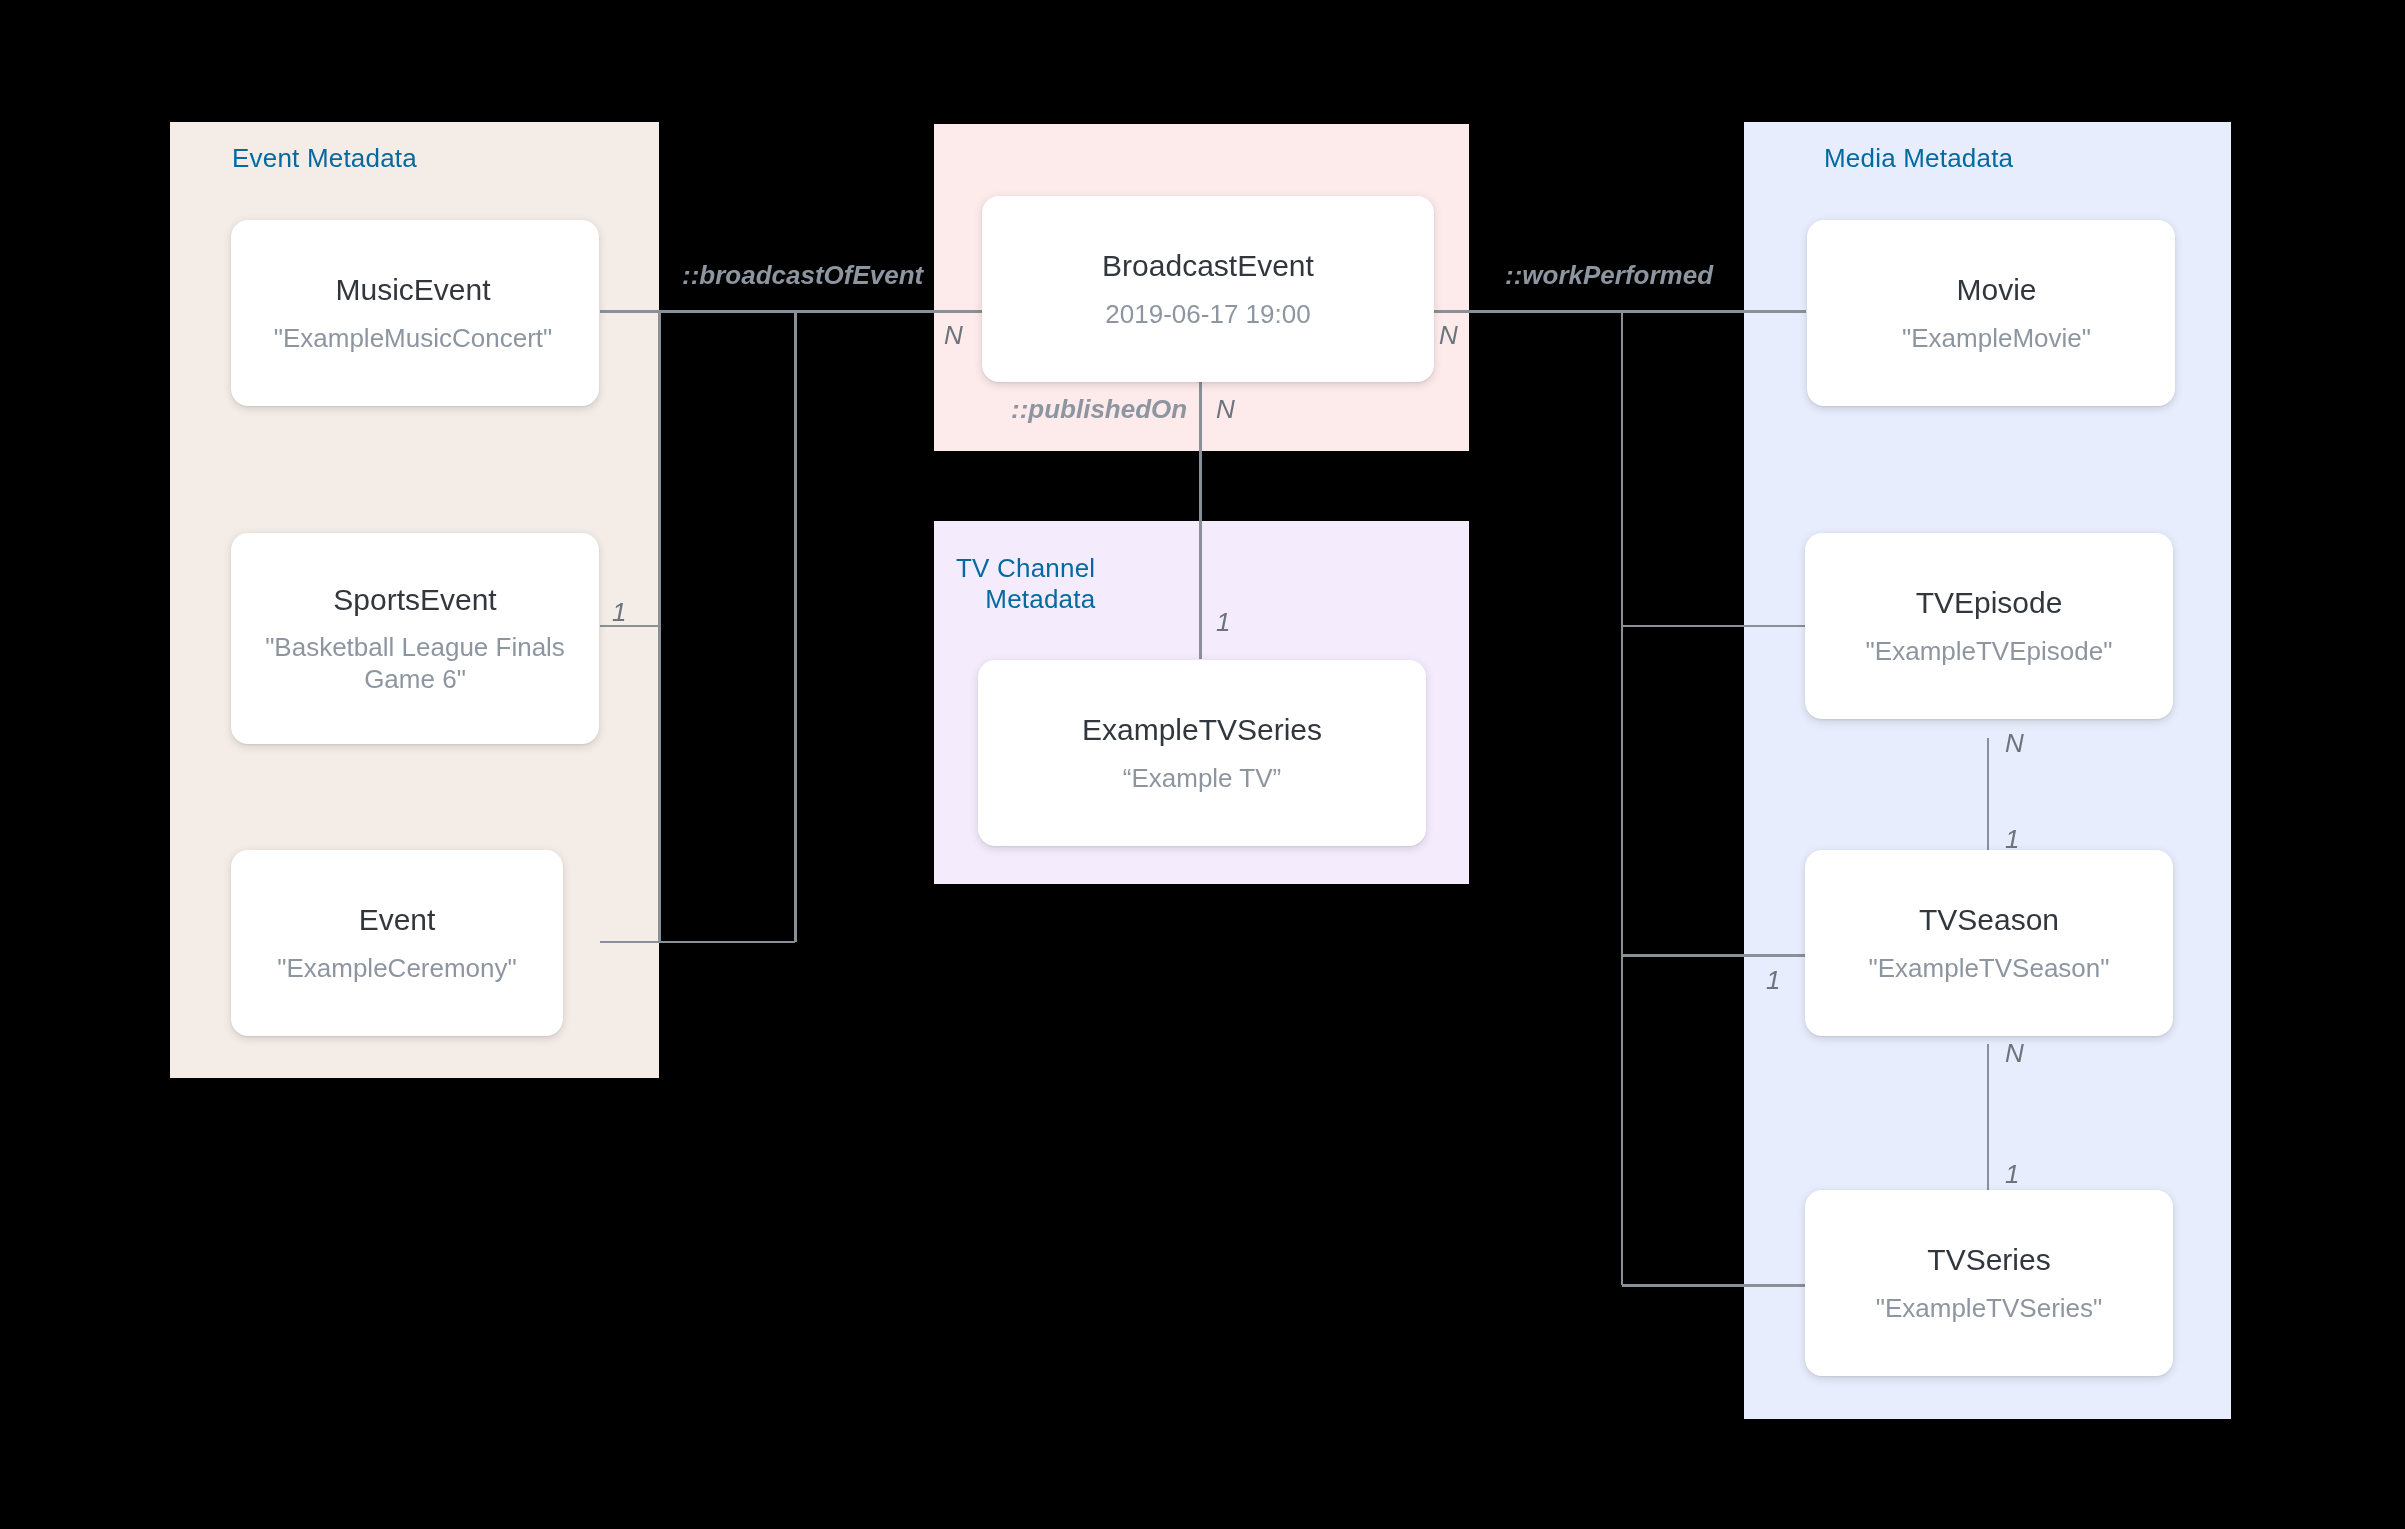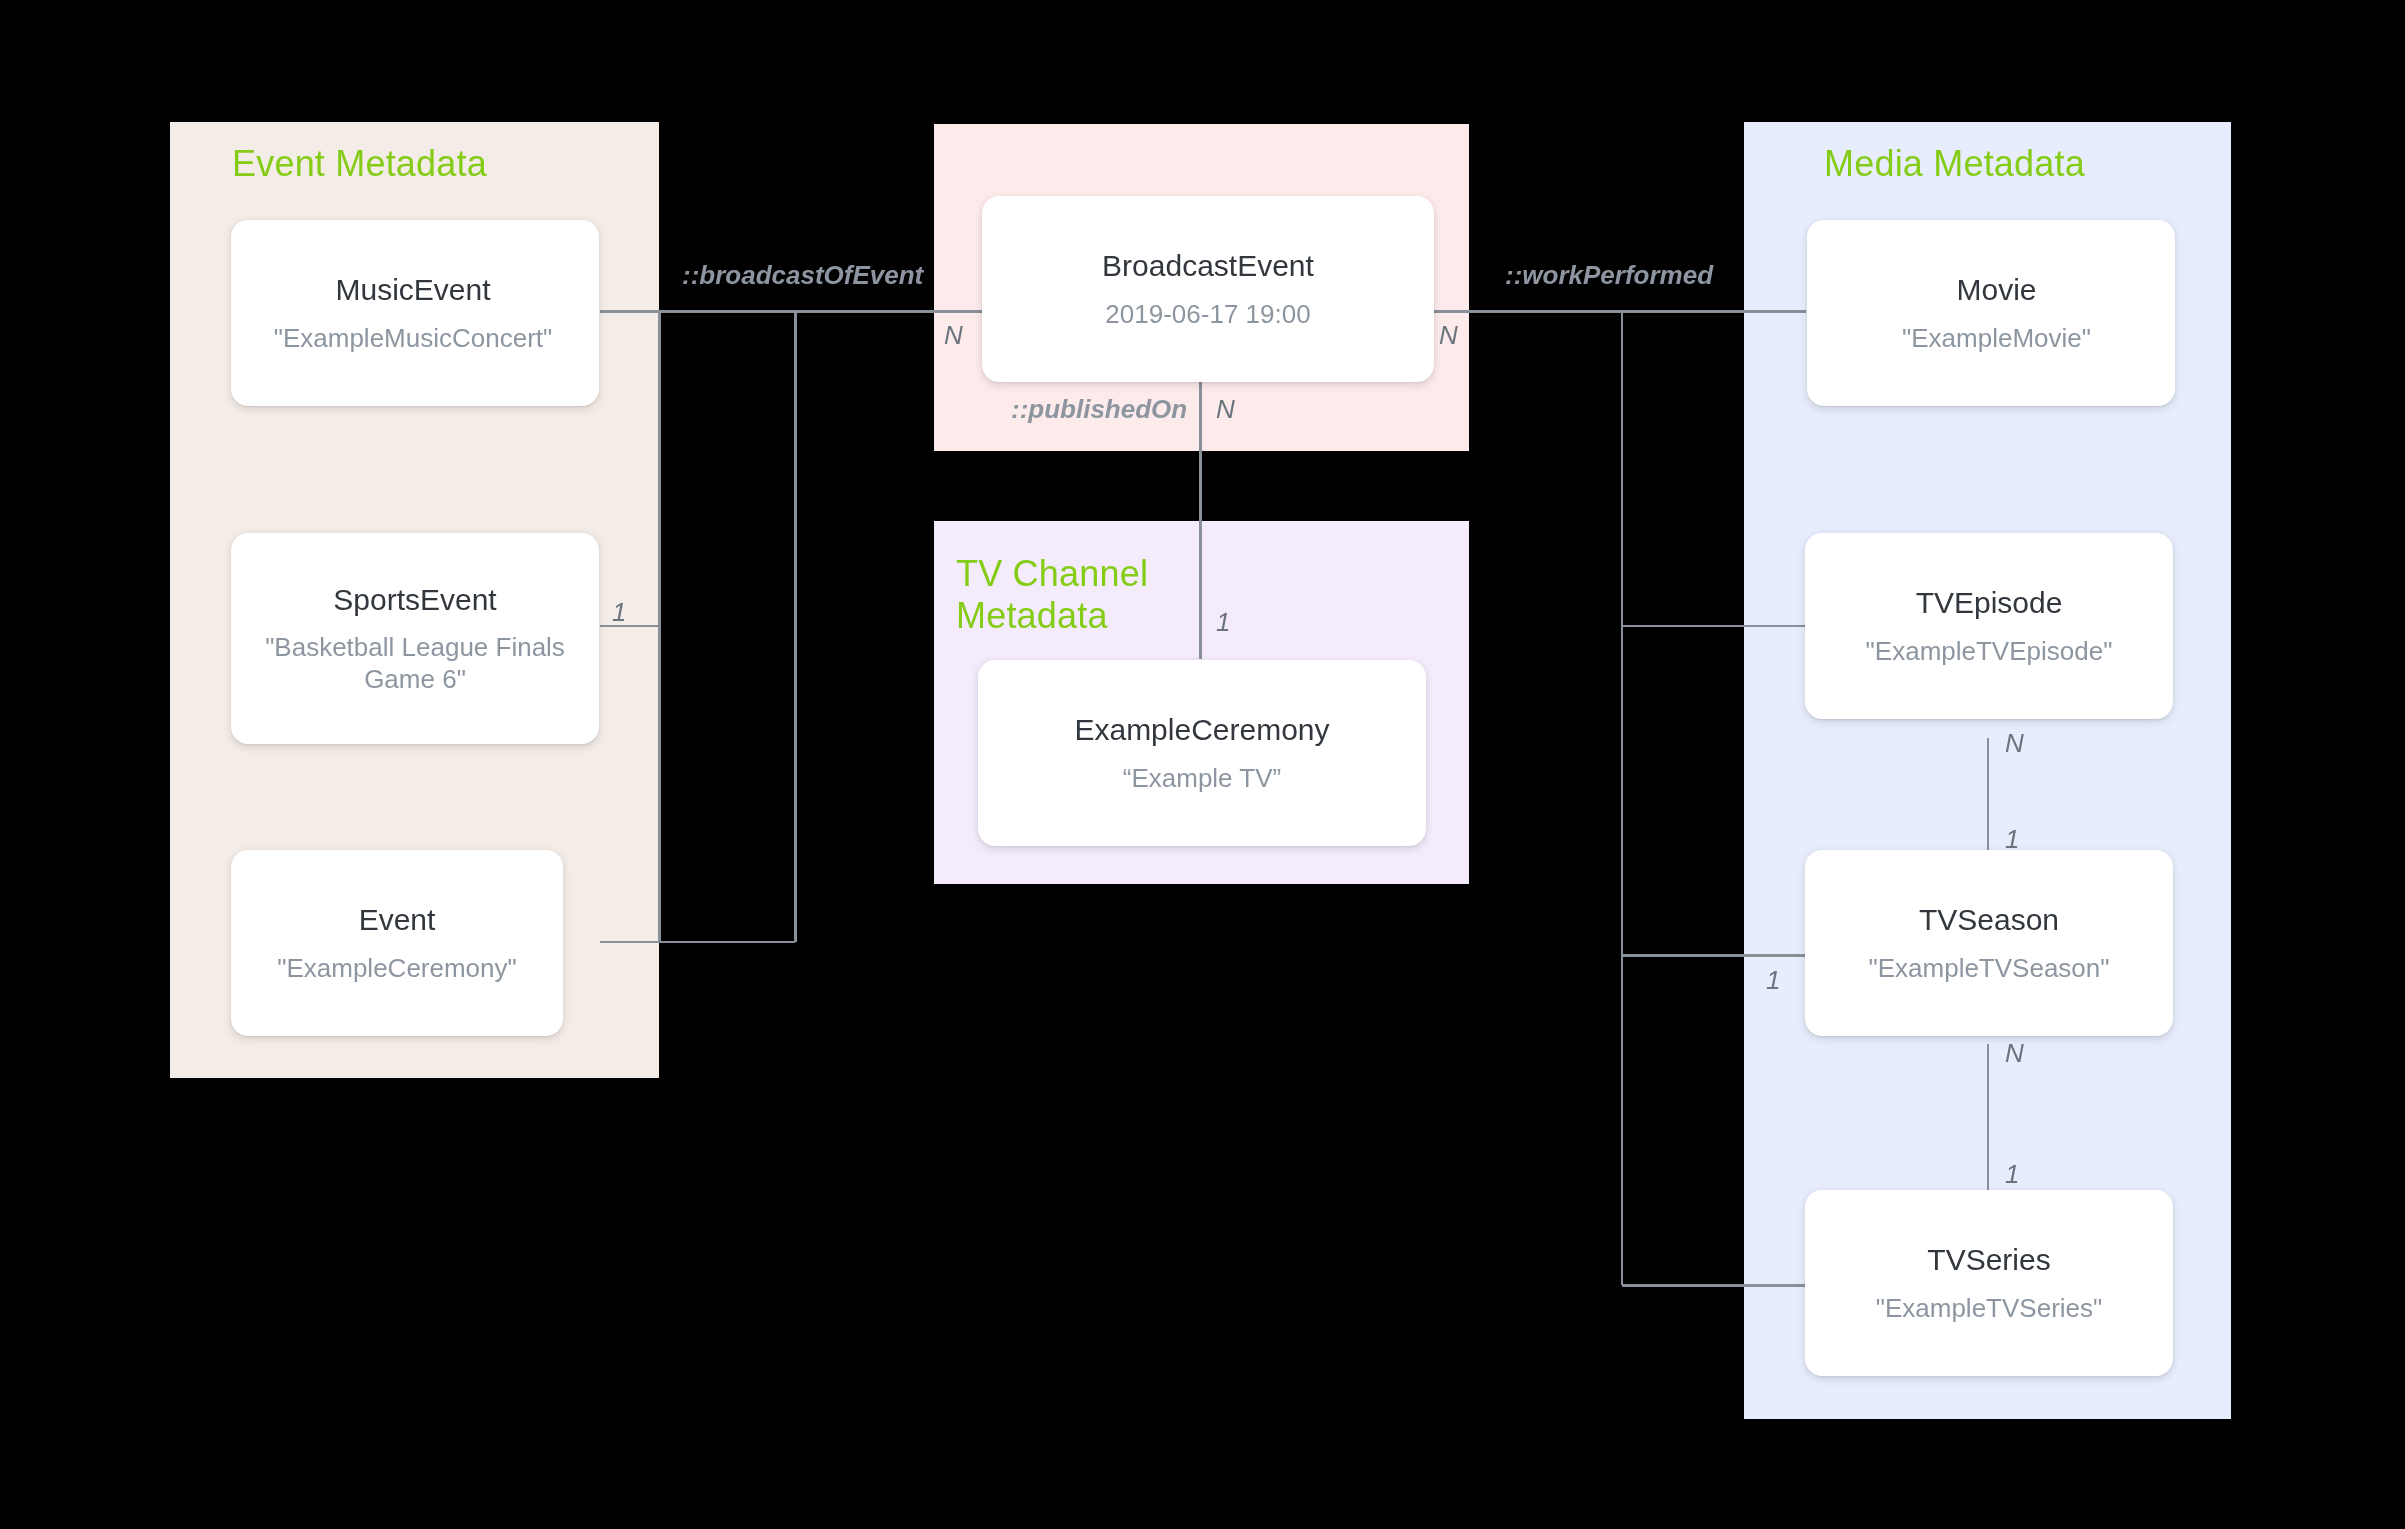--- a/index.html
+++ b/index.html
@@ -19,26 +19,27 @@
     overflow: hidden;
   }
 
   
   .panel {
     position: absolute;
     box-sizing: border-box;
   }
   .panel-title {
     position: absolute;
-    font-size: 36px;
+    font-size: 26px;
     line-height: 1.18;
-    color: #84cc16;
+    color: #0369a1;
     font-weight: 400;
     letter-spacing: 0.2px;
     white-space: pre-line;
+    text-align: right;
   }
 
   #panel-event   { left:170px; top:122px;  width:489px;  height:956px; background:#f4ece7; }
   #panel-bcast   { left:934px; top:124px;  width:535px;  height:327px;  background:#fdeaea; }
   #panel-tv      { left:934px; top:521px;  width:535px;  height:363px;  background:#f4ecfc; }
   #panel-media   { left:1744px; top:122px; width:487px;  height:1297px; background:#e7edfc; }
 
   
   .card {
     position: absolute;
@@ -146,21 +147,21 @@
     <div class="card-title">Event</div>
     <div class="card-value">"ExampleCeremony"</div>
   </div>
 
   <div class="card" style="left:982px; top:196px; width:452px; height:186px;">
     <div class="card-title">BroadcastEvent</div>
     <div class="card-value">2019-06-17 19:00</div>
   </div>
 
   <div class="card" style="left:978px; top:660px; width:448px; height:186px;">
-    <div class="card-title">ExampleCeremony</div>
+    <div class="card-title">ExampleTVSeries</div>
     <div class="card-value">“Example TV”</div>
   </div>
 
   <div class="card" style="left:1807px; top:220px; width:368px; height:186px;padding-left:28px;">
     <div class="card-title">Movie</div>
     <div class="card-value">"ExampleMovie"</div>
   </div>
 
   <div class="card" style="left:1805px; top:533px; width:368px; height:186px;">
     <div class="card-title">TVEpisode</div>

